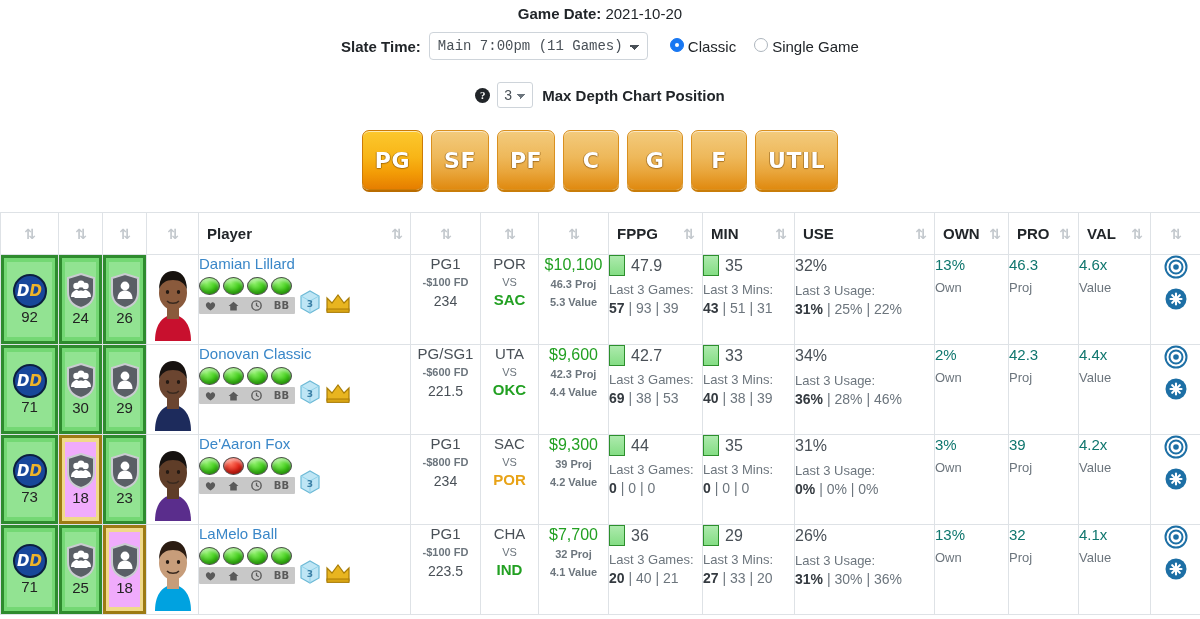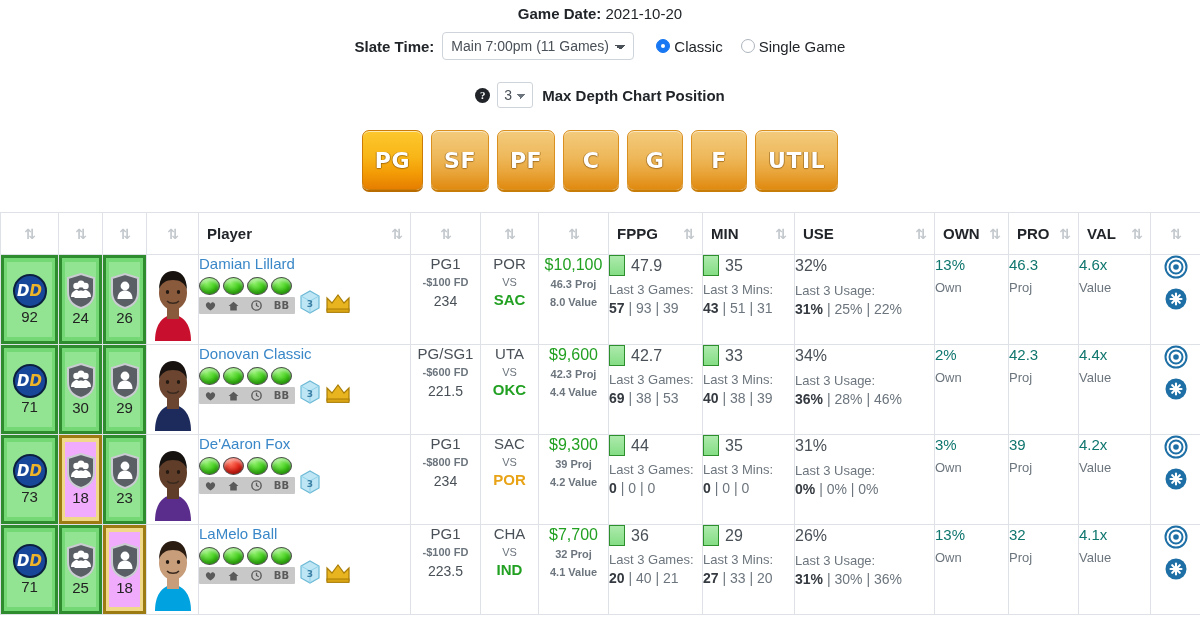--- a/index.html
+++ b/index.html
@@ -16,38 +16,38 @@
   .topbar { padding-top: 4px; }
   .row-center { display: flex; justify-content: center; align-items: center; }
 
   .game-date { font-size: 15px; line-height: 20px; }
   .game-date .lbl { font-weight: bold; }
   .game-date .val { font-weight: normal; }
 
   .slate-row { margin-top: 8px; gap: 0; }
   .slate-label { font-weight: bold; font-size: 15px; margin-right: 8px; }
   .slate-select {
-    font-family: Liberation Sans, sans-serif;
+    font-family: Liberation Mono, monospace;
     font-size: 14px;
     padding: 3px 24px 3px 8px;
     border: 1px solid #ced4da;
     border-radius: 4px;
     background: #fff;
     color: #495057;
     height: 28px;
     -webkit-appearance: none; appearance: none;
     background-image:
       linear-gradient(45deg, transparent 50%, #495057 50%),
       linear-gradient(135deg, #495057 50%, transparent 50%);
     background-position: calc(100% - 13px) 12px, calc(100% - 8px) 12px;
     background-size: 5px 5px, 5px 5px;
     background-repeat: no-repeat;
   }
   .radio-group { margin-left: 22px; display: flex; align-items: center; gap: 4px; font-size: 15px; }
-  .radio-group label { display: flex; align-items: center; gap: 4px; cursor: pointer; }
+  .radio-group label { display: flex; gap: 4px; cursor: pointer; }
   .rdo {
     width: 14px; height: 14px; border-radius: 50%;
     border: 1px solid #adb5bd; display: inline-block; position: relative; background: #fff;
   }
   .rdo.on { background: #1877f2; border-color: #1877f2; }
   .rdo.on::after {
     content: ""; position: absolute; left: 4px; top: 4px;
     width: 4px; height: 4px; border-radius: 50%; background: #fff;
   }
   .radio-group .sep { width: 10px; }
@@ -470,21 +470,21 @@
        <div class="s-sub2">234</div>
      </td>
           <td class="opp stat">
        <div class="opp-team">POR</div>
        <div class="opp-vs">VS</div>
        <div class="opp-against green-txt">SAC</div>
      </td>
           <td class="stat">
        <div class="money">$10,100</div>
        <div class="s-sub">46.3 Proj</div>
-       <div class="s-sub">8.0 Value</div>
+       <div class="s-sub">5.3 Value</div>
      </td>
           <td class="grp">
        <div class="grp-top">
          <span class="sq"></span>
          <span class="grp-val">47.9</span>
        </div>
        <div class="grp-lbl">Last 3 Games:</div>
        <div class="grp-nums"><b>57</b> <span>|</span> <span>93</span> <span>|</span> <span>39</span></div>
      </td>
           <td class="grp">

